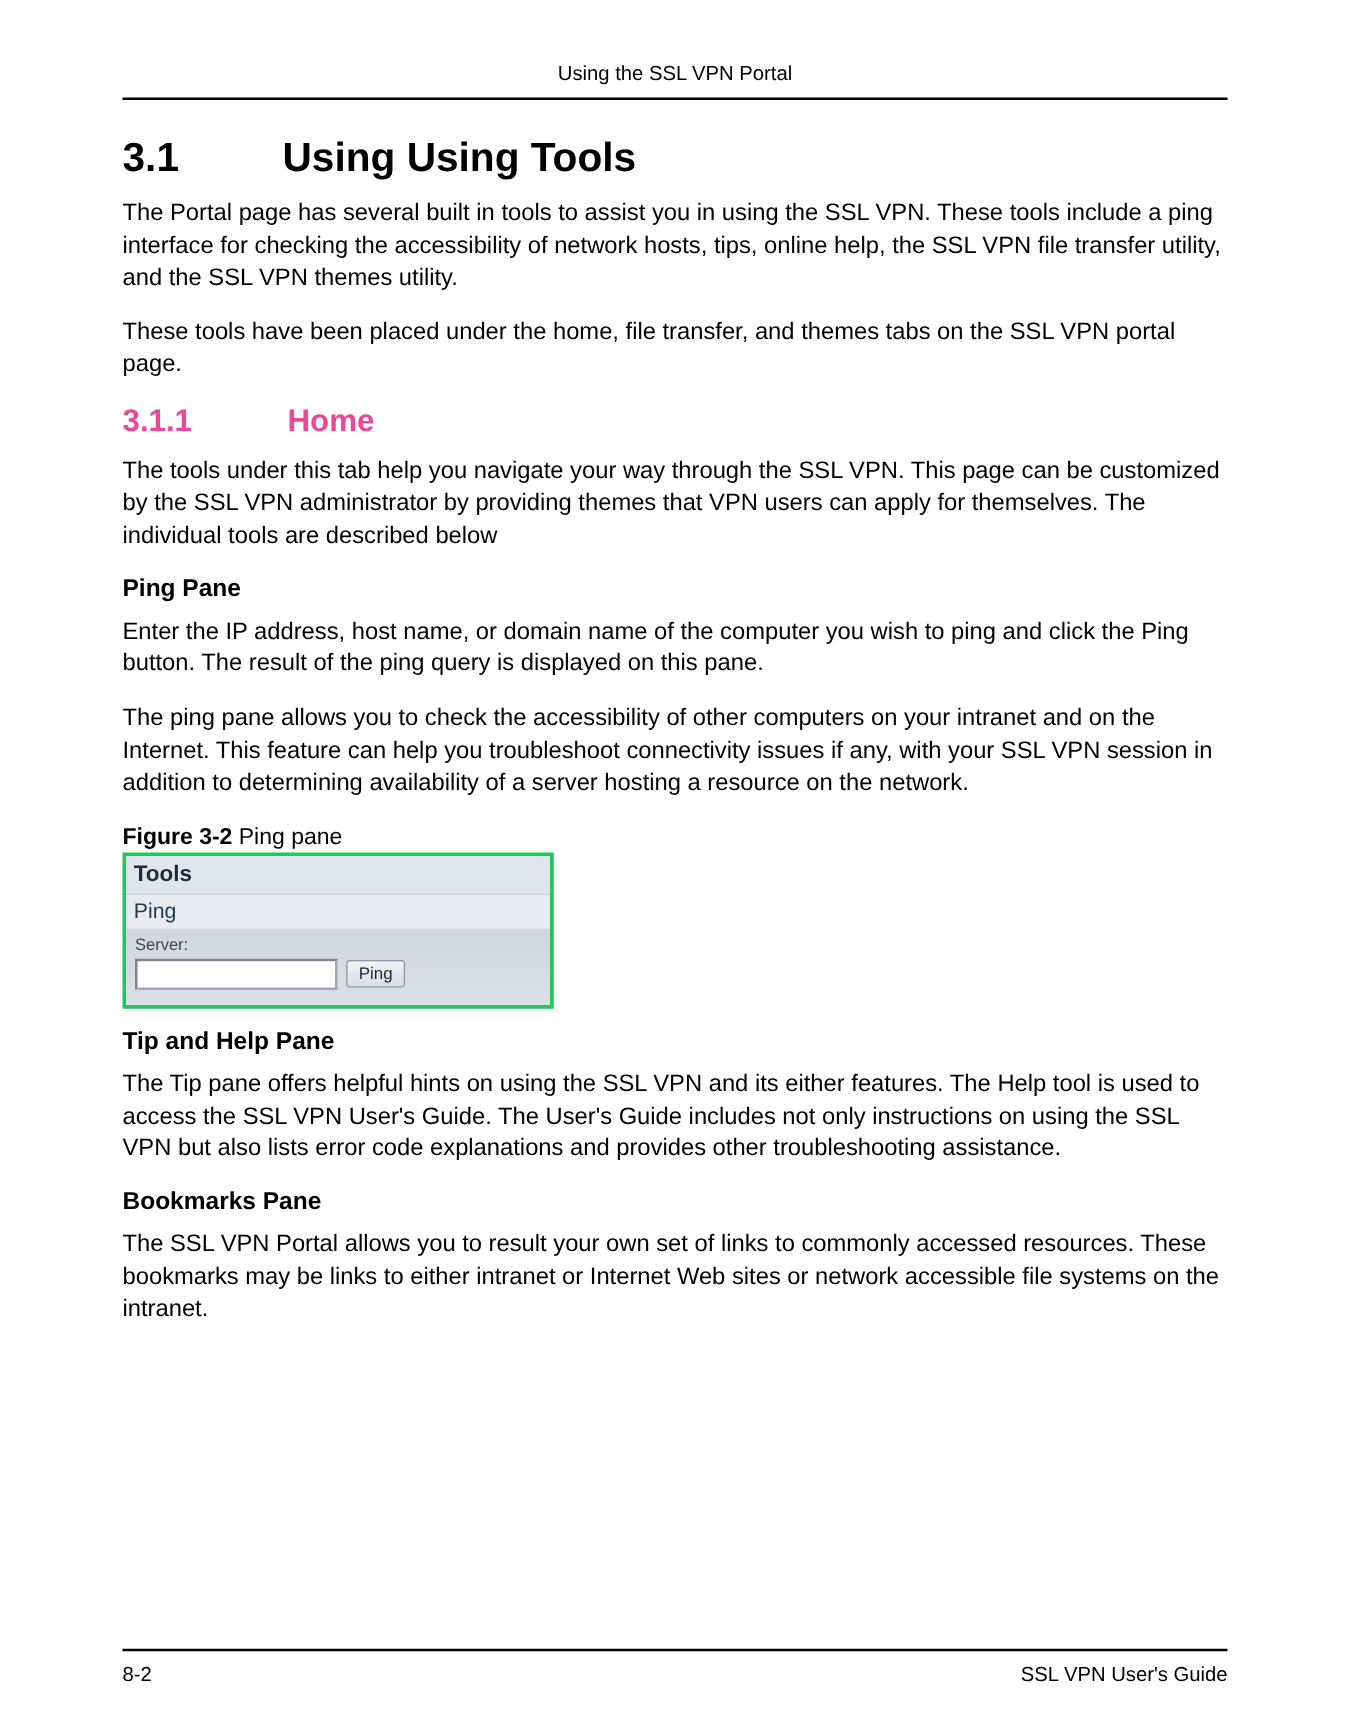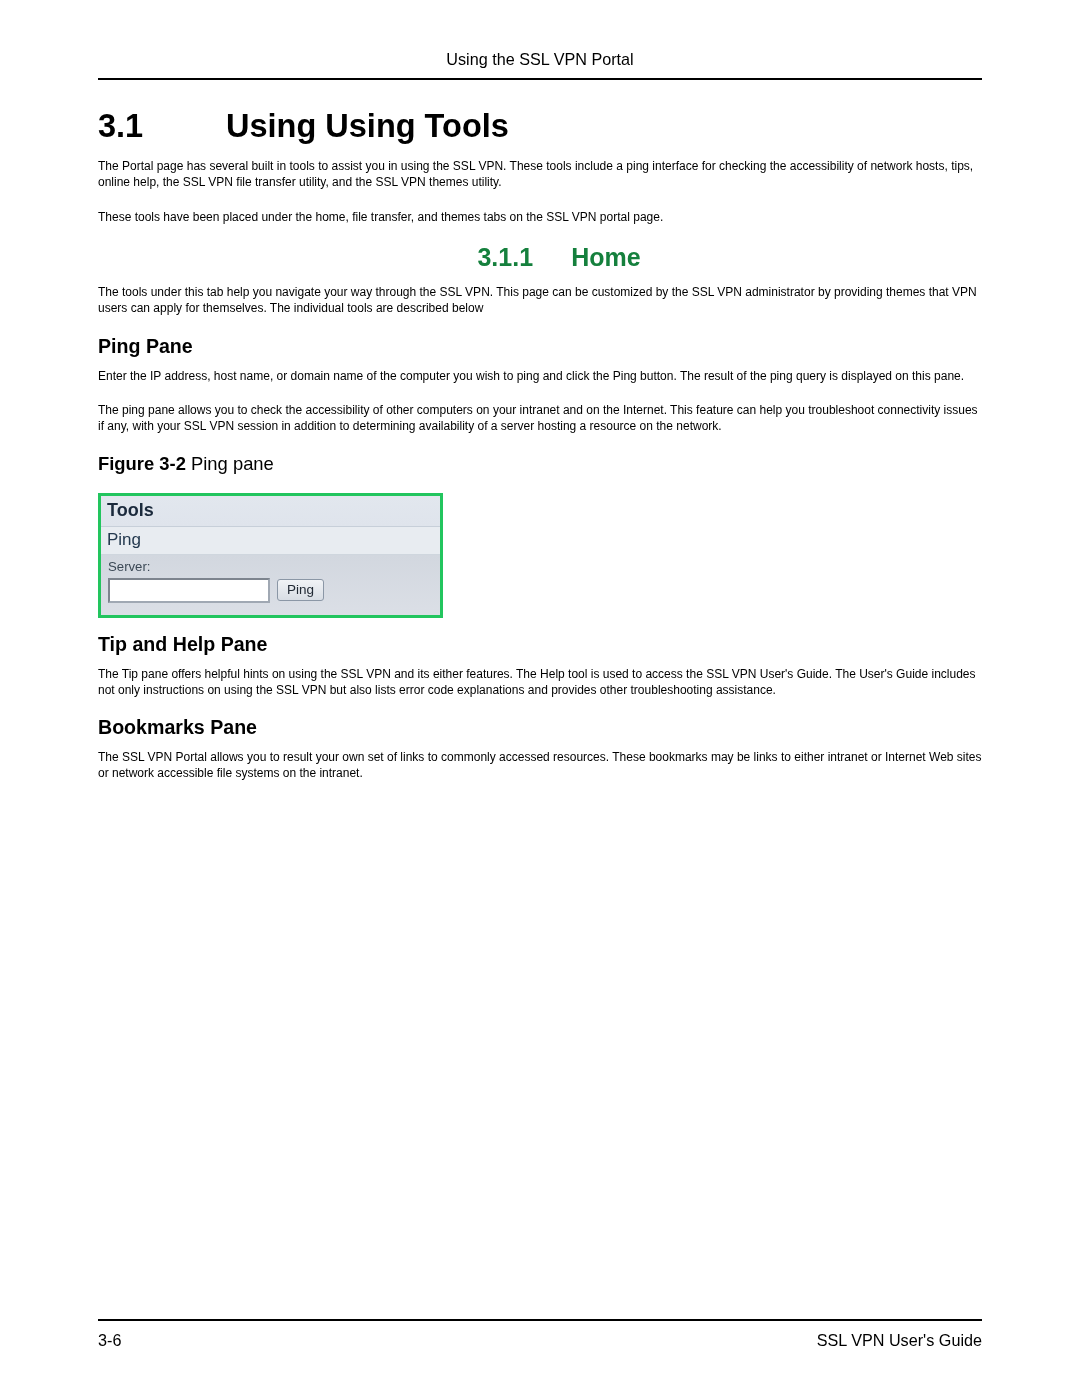--- a/index.html
+++ b/index.html
@@ -15,25 +15,25 @@
   }
   .run-head{
     text-align:center;
     font-size:16.2px;
     color:#000;
     margin-bottom:9px;
   }
   .hr{ border:none; border-top:2.2px solid #000; margin-bottom:28px;}
   .h1{ font-weight:bold; font-size:32.5px; color:#000; margin-bottom:13px;}
   .h1 .num{ display:inline-block; width:128px;}
-  .p{ font-size:12px; line-height:1.36; color:#000; margin-bottom:18px;}
-  .h2{ font-weight:bold; font-size:25px; color:#15803d; margin-top:16px; margin-bottom:12px;text-align:center;}
+  .p{ font-size:19px; line-height:1.36; color:#000; margin-bottom:18px;}
+  .h2{ font-weight:bold; font-size:25px; color:#ec4899; margin-top:16px; margin-bottom:12px;}
   .h2 .num{ display:inline-block; width:132px;}
   .h3{ font-weight:bold; font-size:19.6px; color:#000; margin-top:8px; margin-bottom:10px;}
-  .figcap{ font-size:18.4px; color:#000; margin-top:6px; margin-bottom:18px;}
+  .figcap{ font-size:18.4px; color:#000; margin-top:6px; margin-bottom:2px;}
   .figcap b{ font-weight:bold;}
   .figure{
     width:345px;
     border:3px solid #22c55e;
     background:#fff;
     margin-bottom:15px;
   }
   .fig-title{
     background:linear-gradient(#e2e7ee,#dfe4ec);
     font-family:Tahoma,Verdana,sans-serif;
@@ -128,16 +128,16 @@
   <h3 class="h3">Tip and Help Pane</h3>
   <p class="p">The Tip pane offers helpful hints on using the SSL VPN and its either features. The Help tool is used to access the SSL VPN User's Guide. The User's Guide includes not only instructions on using the SSL VPN but also lists error code explanations and provides other troubleshooting assistance.</p>
 
   <h3 class="h3">Bookmarks Pane</h3>
   <p class="p">The SSL VPN Portal allows you to result your own set of links to commonly accessed resources. These bookmarks may be links to either intranet or Internet Web sites or network accessible file systems on the intranet.</p>
 </div>
 
 <div class="footer">
   <hr class="hr2">
   <div class="footer-row">
-    <span>3-6</span>
+    <span>8-2</span>
     <span>SSL VPN User's Guide</span>
   </div>
 </div>
 
 </body></html>

